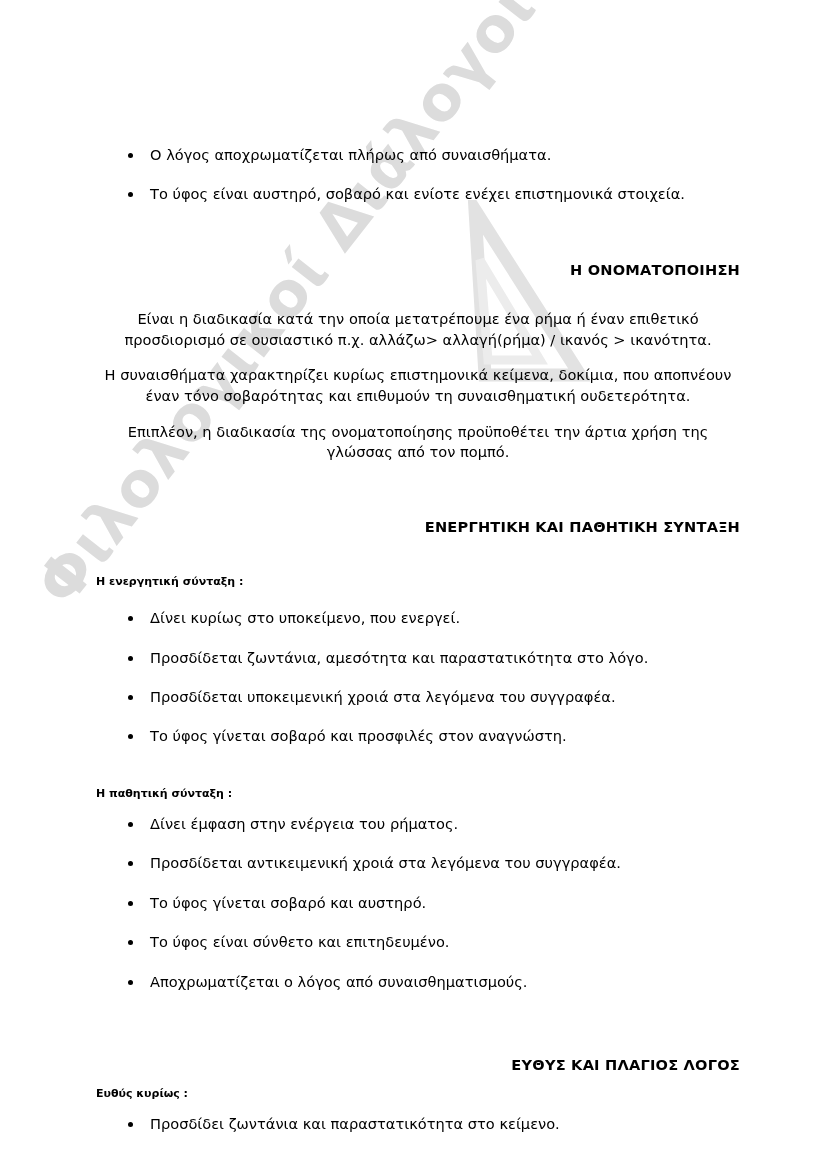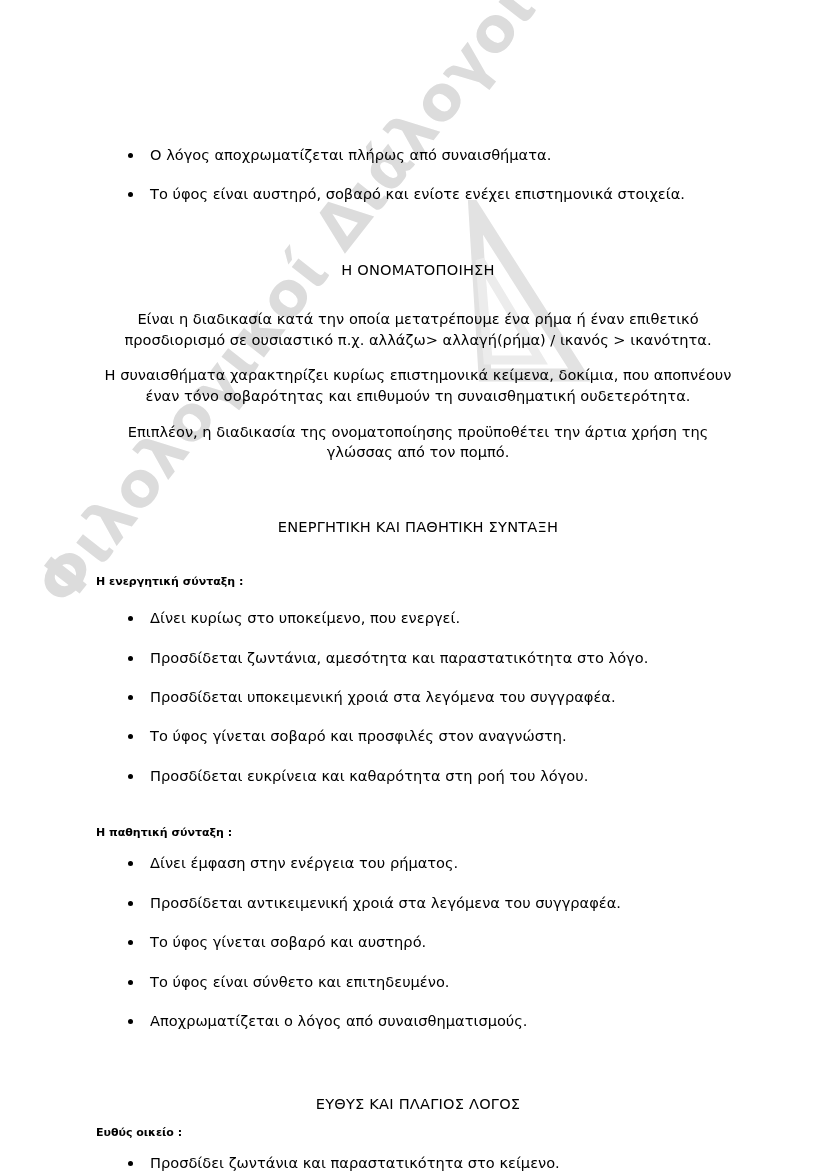--- a/index.html
+++ b/index.html
@@ -57,22 +57,22 @@
     padding: 145px 88px 0 96px;
   }
 
   .para {
     font-size: 14.6px;
     line-height: 1.42;
     margin: 7px 0 15px 0;
     text-align: center;
   }
   .center-head {
-    text-align: center;
-    font-weight: normal;
+    text-align: right;
+    font-weight: bold;
     font-size: 14.6px;
     letter-spacing: 0.2px;
     margin: 0;
   }
   .sub-head {
     font-weight: bold;
     font-size: 11px;
     margin: 0;
   }
 
@@ -145,21 +145,20 @@
 
     <h3 class="sub-head">Η ενεργητική σύνταξη :</h3>
 
     <div class="sp-20"></div>
 
     <ul class="bullets">
       <li>Δίνει κυρίως στο υποκείμενο, που ενεργεί.</li>
       <li>Προσδίδεται ζωντάνια, αμεσότητα και παραστατικότητα στο λόγο.</li>
       <li>Προσδίδεται υποκειμενική χροιά στα λεγόμενα του συγγραφέα.</li>
       <li>Το ύφος γίνεται σοβαρό και προσφιλές στον αναγνώστη.</li>
-      <li>Προσδίδεται ευκρίνεια και καθαρότητα στη ροή του λόγου.</li>
     </ul>
 
     <div class="sp-40"></div>
 
     <h3 class="sub-head">Η παθητική σύνταξη :</h3>
 
     <div class="sp-14"></div>
 
     <ul class="bullets">
       <li>Δίνει έμφαση στην ενέργεια του ρήματος.</li>
@@ -168,21 +167,21 @@
       <li>Το ύφος είναι σύνθετο και επιτηδευμένο.</li>
       <li>Αποχρωματίζεται ο λόγος από συναισθηματισμούς.</li>
     </ul>
 
     <div class="sp-64"></div>
 
     <h2 class="center-head">ΕΥΘΥΣ ΚΑΙ ΠΛΑΓΙΟΣ ΛΟΓΟΣ</h2>
 
     <div class="sp-14"></div>
 
-    <h3 class="sub-head">Ευθύς οικείο :</h3>
+    <h3 class="sub-head">Ευθύς κυρίως :</h3>
 
     <div class="sp-14"></div>
 
     <ul class="bullets">
       <li>Προσδίδει ζωντάνια και παραστατικότητα στο κείμενο.</li>
 
     </ul>
 
   </div>
 </div>

